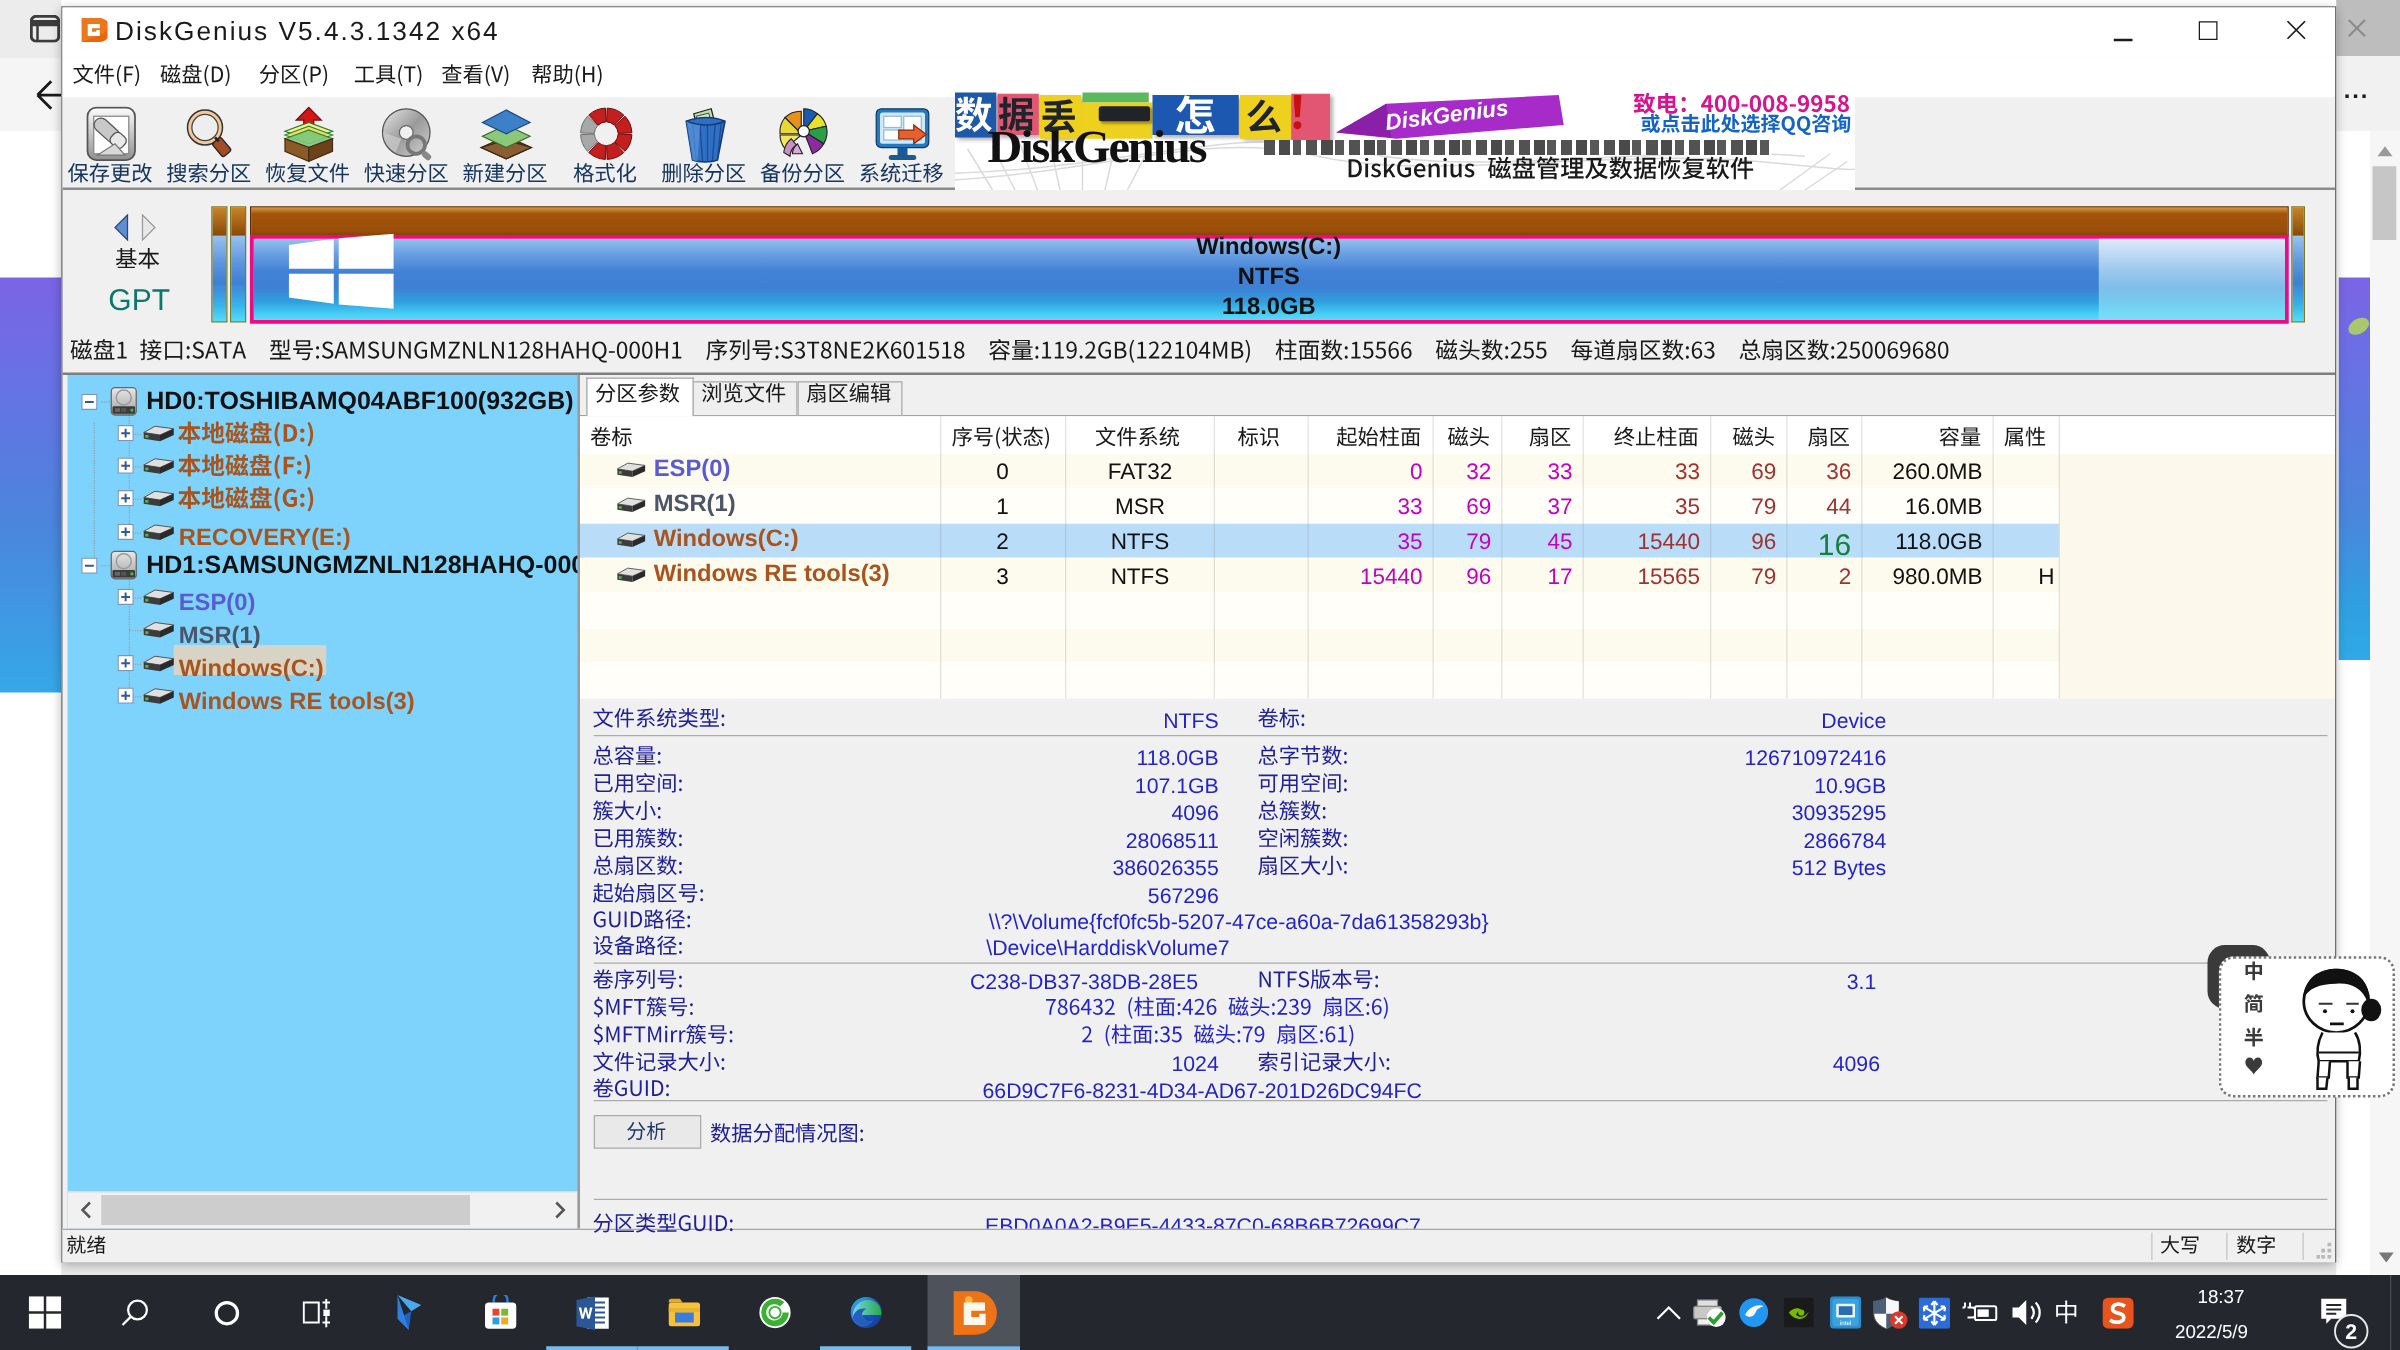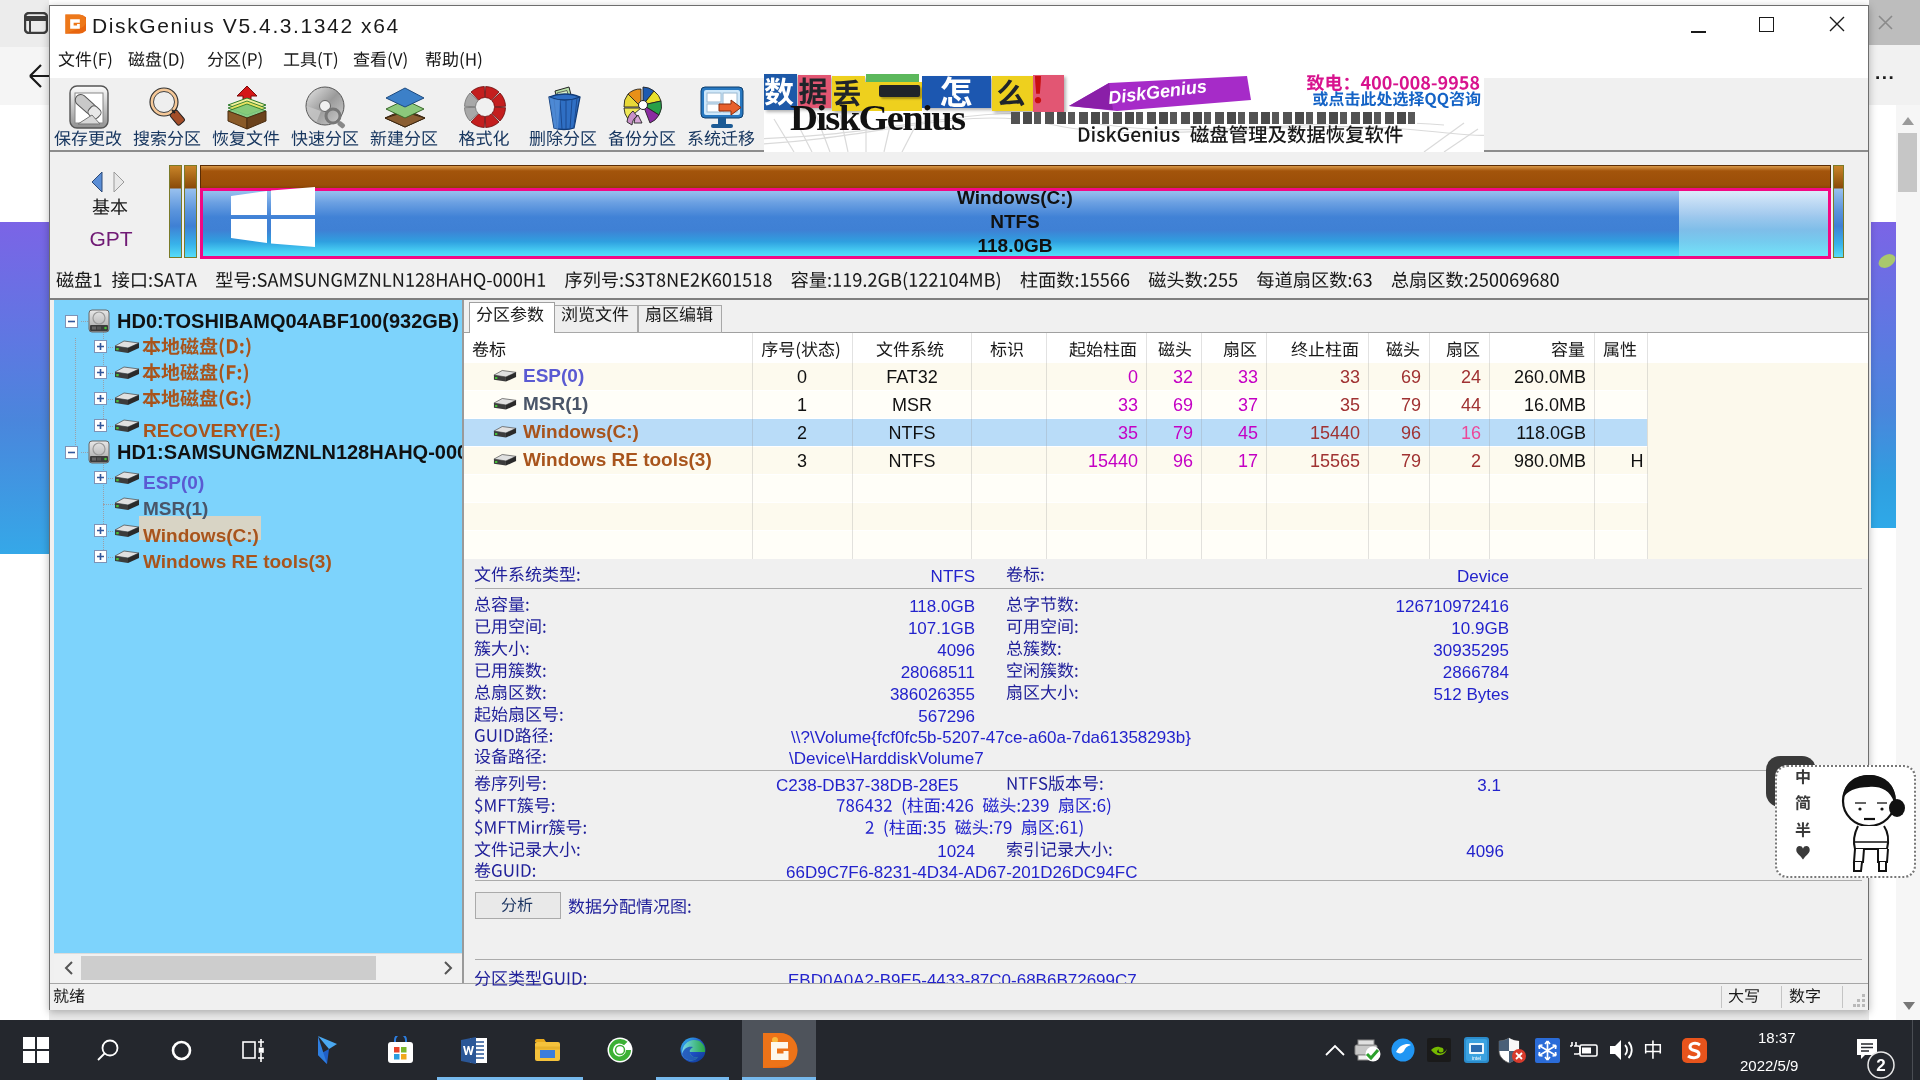--- a/index.html
+++ b/index.html
@@ -192,21 +192,21 @@
         <path d="M2 30 L42 7 L46 34 Z" fill="#8a1fa8"></path>
       </svg>
     <div class="tx" style="left:344px;top:9px;font-size:18px;font-weight:bold;font-style:italic;color:#fff;transform:rotate(-7deg)">DiskGenius</div>
     <div class="tx" style="left:26px;top:23px;font-family:'Liberation Serif',serif;font-weight:bold;font-size:46px;color:#111;letter-spacing:-2px;transform:scale(0.84,0.8);transform-origin:0 0">DiskGenius</div>
   </div>
 
   <svg class="a" style="left:40px;top:165px" width="42" height="22" viewBox="0 0 42 22">
       <path d="M12 1 L2 11 L12 21 Z" fill="#5b8ed6" stroke="#2c4a78" stroke-width="1"></path>
       <path d="M24 1 L34 11 L24 21 Z" fill="#e8e8e8" stroke="#9a9a9a" stroke-width="1"></path>
     </svg>
-  <div class="tx" style="left:36px;top:221px;width:50px;text-align:center;font-size:21px;color:#701a75">GPT</div>
+  <div class="tx" style="left:36px;top:221px;width:50px;text-align:right;font-size:24px;color:#0f766e">GPT</div>
   <div class="a" style="left:119px;top:159px;width:13px;height:93px;border:1px solid #7a7a28;background:linear-gradient(180deg,#c88428 0,#8a4a08 22px,#98c0ee 23px,#5a94dc 45px,#3f80d4 60px,#38b2ea 78px,#55dcf8 100%)"></div>
   <div class="a" style="left:134px;top:159px;width:13px;height:93px;border:1px solid #7a7a28;background:linear-gradient(180deg,#c88428 0,#8a4a08 22px,#98c0ee 23px,#5a94dc 45px,#3f80d4 60px,#38b2ea 78px,#55dcf8 100%)"></div>
   <div class="a" style="left:150px;top:159px;width:1631px;height:94px">
     <div class="a" style="left:0;top:0;width:1631px;height:24px;background:linear-gradient(180deg,#d89848 0,#a3540b 5px,#9a4e08 19px,#7a3c04 24px);border:1px solid #5a2c04"></div>
     <div class="a" style="left:0;top:23px;width:1631px;height:71px;border:3px solid #f20884;background:linear-gradient(180deg,#98c0ee 0%,#6ba0e2 18%,#4182d6 40%,#3f80d4 60%,#2fa0e0 78%,#48d0f4 93%,#55dcf8 100%)"></div>
     <div class="a" style="left:1479px;top:26px;width:149px;height:65px;background:linear-gradient(180deg,#eef6fd 0%,#bcdcf4 35%,#8ecdee 60%,#7ce2f8 100%);opacity:0.8"></div>
     <svg class="a" style="left:31px;top:22px" width="84" height="61" viewBox="0 0 84 61">
         <g fill="#fff">
           <path d="M0 9 L36 4 L36 28 L0 28 Z"></path>
           <path d="M40 3.5 L84 0 L84 28 L40 28 Z"></path>
@@ -446,23 +446,23 @@
       <div class="tx" style="left:714px;top:90px;width:80px;text-align:right;font-size:18px;color:#c400c4">45</div>
       <div class="tx" style="left:714px;top:118px;width:80px;text-align:right;font-size:18px;color:#c400c4">17</div>
       <div class="tx" style="left:806px;top:34px;width:90px;text-align:right;font-size:18px;color:#a03232">33</div>
       <div class="tx" style="left:806px;top:62px;width:90px;text-align:right;font-size:18px;color:#a03232">35</div>
       <div class="tx" style="left:806px;top:90px;width:90px;text-align:right;font-size:18px;color:#a03232">15440</div>
       <div class="tx" style="left:806px;top:118px;width:90px;text-align:right;font-size:18px;color:#a03232">15565</div>
       <div class="tx" style="left:877px;top:34px;width:80px;text-align:right;font-size:18px;color:#a03232">69</div>
       <div class="tx" style="left:877px;top:62px;width:80px;text-align:right;font-size:18px;color:#a03232">79</div>
       <div class="tx" style="left:877px;top:90px;width:80px;text-align:right;font-size:18px;color:#a03232">96</div>
       <div class="tx" style="left:877px;top:118px;width:80px;text-align:right;font-size:18px;color:#a03232">79</div>
-      <div class="tx" style="left:937px;top:34px;width:80px;text-align:right;font-size:18px;color:#a03232">24</div>
+      <div class="tx" style="left:937px;top:34px;width:80px;text-align:right;font-size:18px;color:#a03232">36</div>
       <div class="tx" style="left:937px;top:62px;width:80px;text-align:right;font-size:18px;color:#a03232">44</div>
-      <div class="tx" style="left:937px;top:90px;width:80px;text-align:right;font-size:18px;color:#ec4899">16</div>
+      <div class="tx" style="left:937px;top:90px;width:80px;text-align:right;font-size:24px;color:#15803d">16</div>
       <div class="tx" style="left:937px;top:118px;width:80px;text-align:right;font-size:18px;color:#a03232">2</div>
       <div class="tx" style="left:1022px;top:34px;width:100px;text-align:right;font-size:18px;color:#111">260.0MB</div>
       <div class="tx" style="left:1022px;top:62px;width:100px;text-align:right;font-size:18px;color:#111">16.0MB</div>
       <div class="tx" style="left:1022px;top:90px;width:100px;text-align:right;font-size:18px;color:#111">118.0GB</div>
       <div class="tx" style="left:1022px;top:118px;width:100px;text-align:right;font-size:18px;color:#111">980.0MB</div>
       <div class="tx" style="left:1133px;top:118px;width:80px;text-align:center;font-size:18px;color:#111">H</div>
     </div>
 
     <div class="a" style="left:0;top:259px;width:1404px;height:424px;background:#f0f0f0">
       <div class="a" style="left:11px;top:29px;width:1387px;height:1px;background:#ababab"></div>

